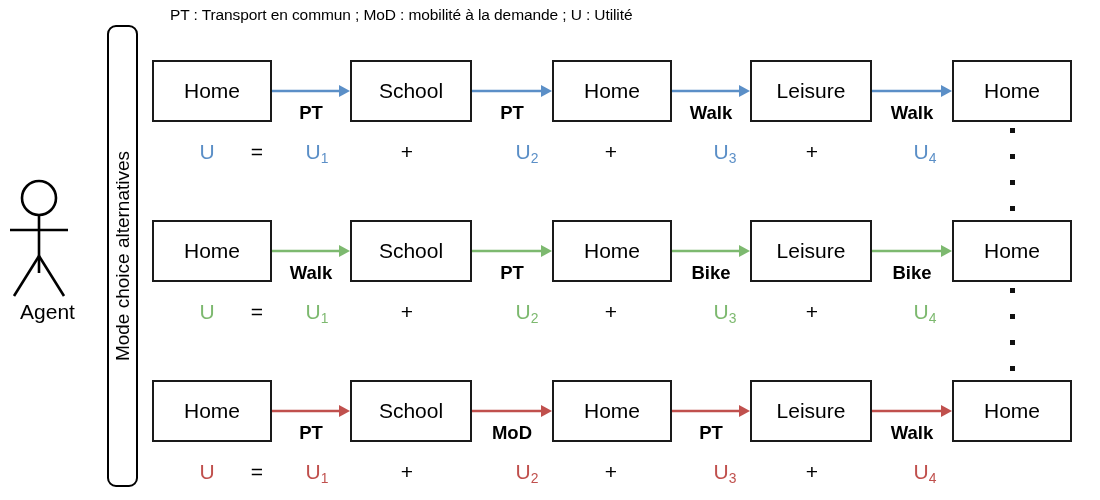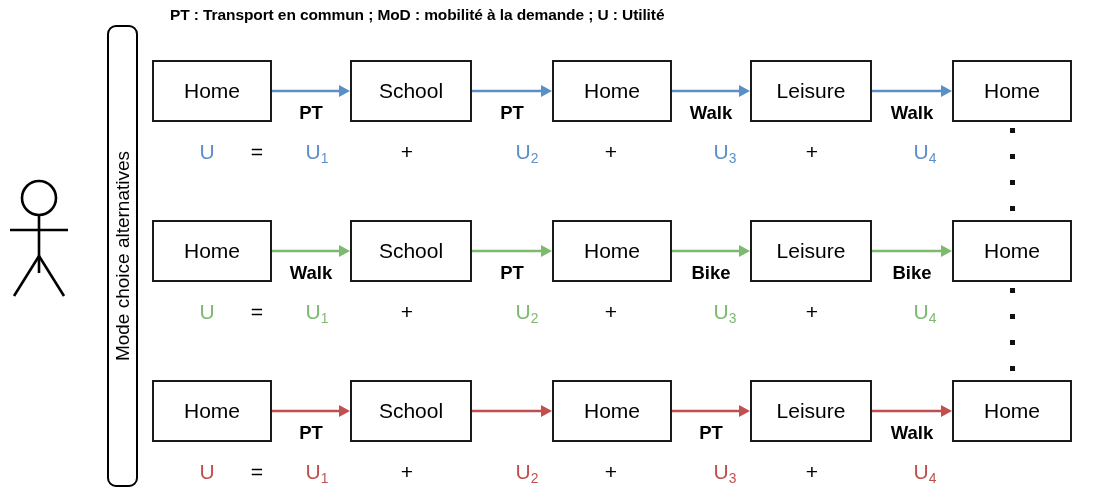--- a/index.html
+++ b/index.html
@@ -17,21 +17,21 @@
     background: #ffffff;
     overflow: hidden;
   }
 
   
   .legend-title {
     position: absolute;
     left: 170px;
     top: 6px;
     font-size: 15.5px;
-    font-weight: bold;
+    font-weight: normal;
     color: #000000;
     white-space: nowrap;
     letter-spacing: -0.1px;
   }
 
   
   .agent-figure {
     position: absolute;
     left: 8px;
     top: 178px;
@@ -151,20 +151,21 @@
 
   <div class="agent-figure">
     <svg width="78" height="120" viewBox="0 0 78 120">
       <circle cx="31" cy="20" r="17" fill="none" stroke="#000" stroke-width="2.6"></circle>
       <line x1="31" y1="37" x2="31" y2="95" stroke="#000" stroke-width="2.6"></line>
       <line x1="2" y1="52" x2="60" y2="52" stroke="#000" stroke-width="2.6"></line>
       <line x1="31" y1="78" x2="6" y2="118" stroke="#000" stroke-width="2.6"></line>
       <line x1="31" y1="78" x2="56" y2="118" stroke="#000" stroke-width="2.6"></line>
     </svg>
   </div>
+  <div class="agent-label">Agent</div>
 
   <div class="mode-bar"></div>
   <div class="mode-bar-label">Mode choice alternatives</div>
 
   <div class="row" id="row-0" style="top:60px;">
       <div class="node-box" style="left: 152px; width: 120px;">Home</div>
       <div class="node-box" style="left: 350px; width: 122px;">School</div>
       <div class="node-box" style="left: 552px; width: 120px;">Home</div>
       <div class="node-box" style="left: 750px; width: 122px;">Leisure</div>
       <div class="node-box" style="left: 952px; width: 120px;">Home</div>
@@ -248,20 +249,21 @@
       <div class="node-box" style="left: 952px; width: 120px;">Home</div>
       <svg class="arrow-svg" width="78" height="62" style="left: 272px;">
         <line x1="0" y1="31" x2="69" y2="31" stroke="#C0504D" stroke-width="2.4"></line>
         <polygon points="67,25 78,31 67,37" fill="#C0504D"></polygon>
       </svg>
       <div class="mode-label" style="width: 108px; left: 257px; top: 42px;">PT</div>
       <svg class="arrow-svg" width="80" height="62" style="left: 472px;">
         <line x1="0" y1="31" x2="71" y2="31" stroke="#C0504D" stroke-width="2.4"></line>
         <polygon points="69,25 80,31 69,37" fill="#C0504D"></polygon>
       </svg>
+      <div class="mode-label" style="width: 110px; left: 457px; top: 42px;">MoD</div>
       <svg class="arrow-svg" width="78" height="62" style="left: 672px;">
         <line x1="0" y1="31" x2="69" y2="31" stroke="#C0504D" stroke-width="2.4"></line>
         <polygon points="67,25 78,31 67,37" fill="#C0504D"></polygon>
       </svg>
       <div class="mode-label" style="width: 108px; left: 657px; top: 42px;">PT</div>
       <svg class="arrow-svg" width="80" height="62" style="left: 872px;">
         <line x1="0" y1="31" x2="71" y2="31" stroke="#C0504D" stroke-width="2.4"></line>
         <polygon points="69,25 80,31 69,37" fill="#C0504D"></polygon>
       </svg>
       <div class="mode-label" style="width: 110px; left: 857px; top: 42px;">Walk</div>

